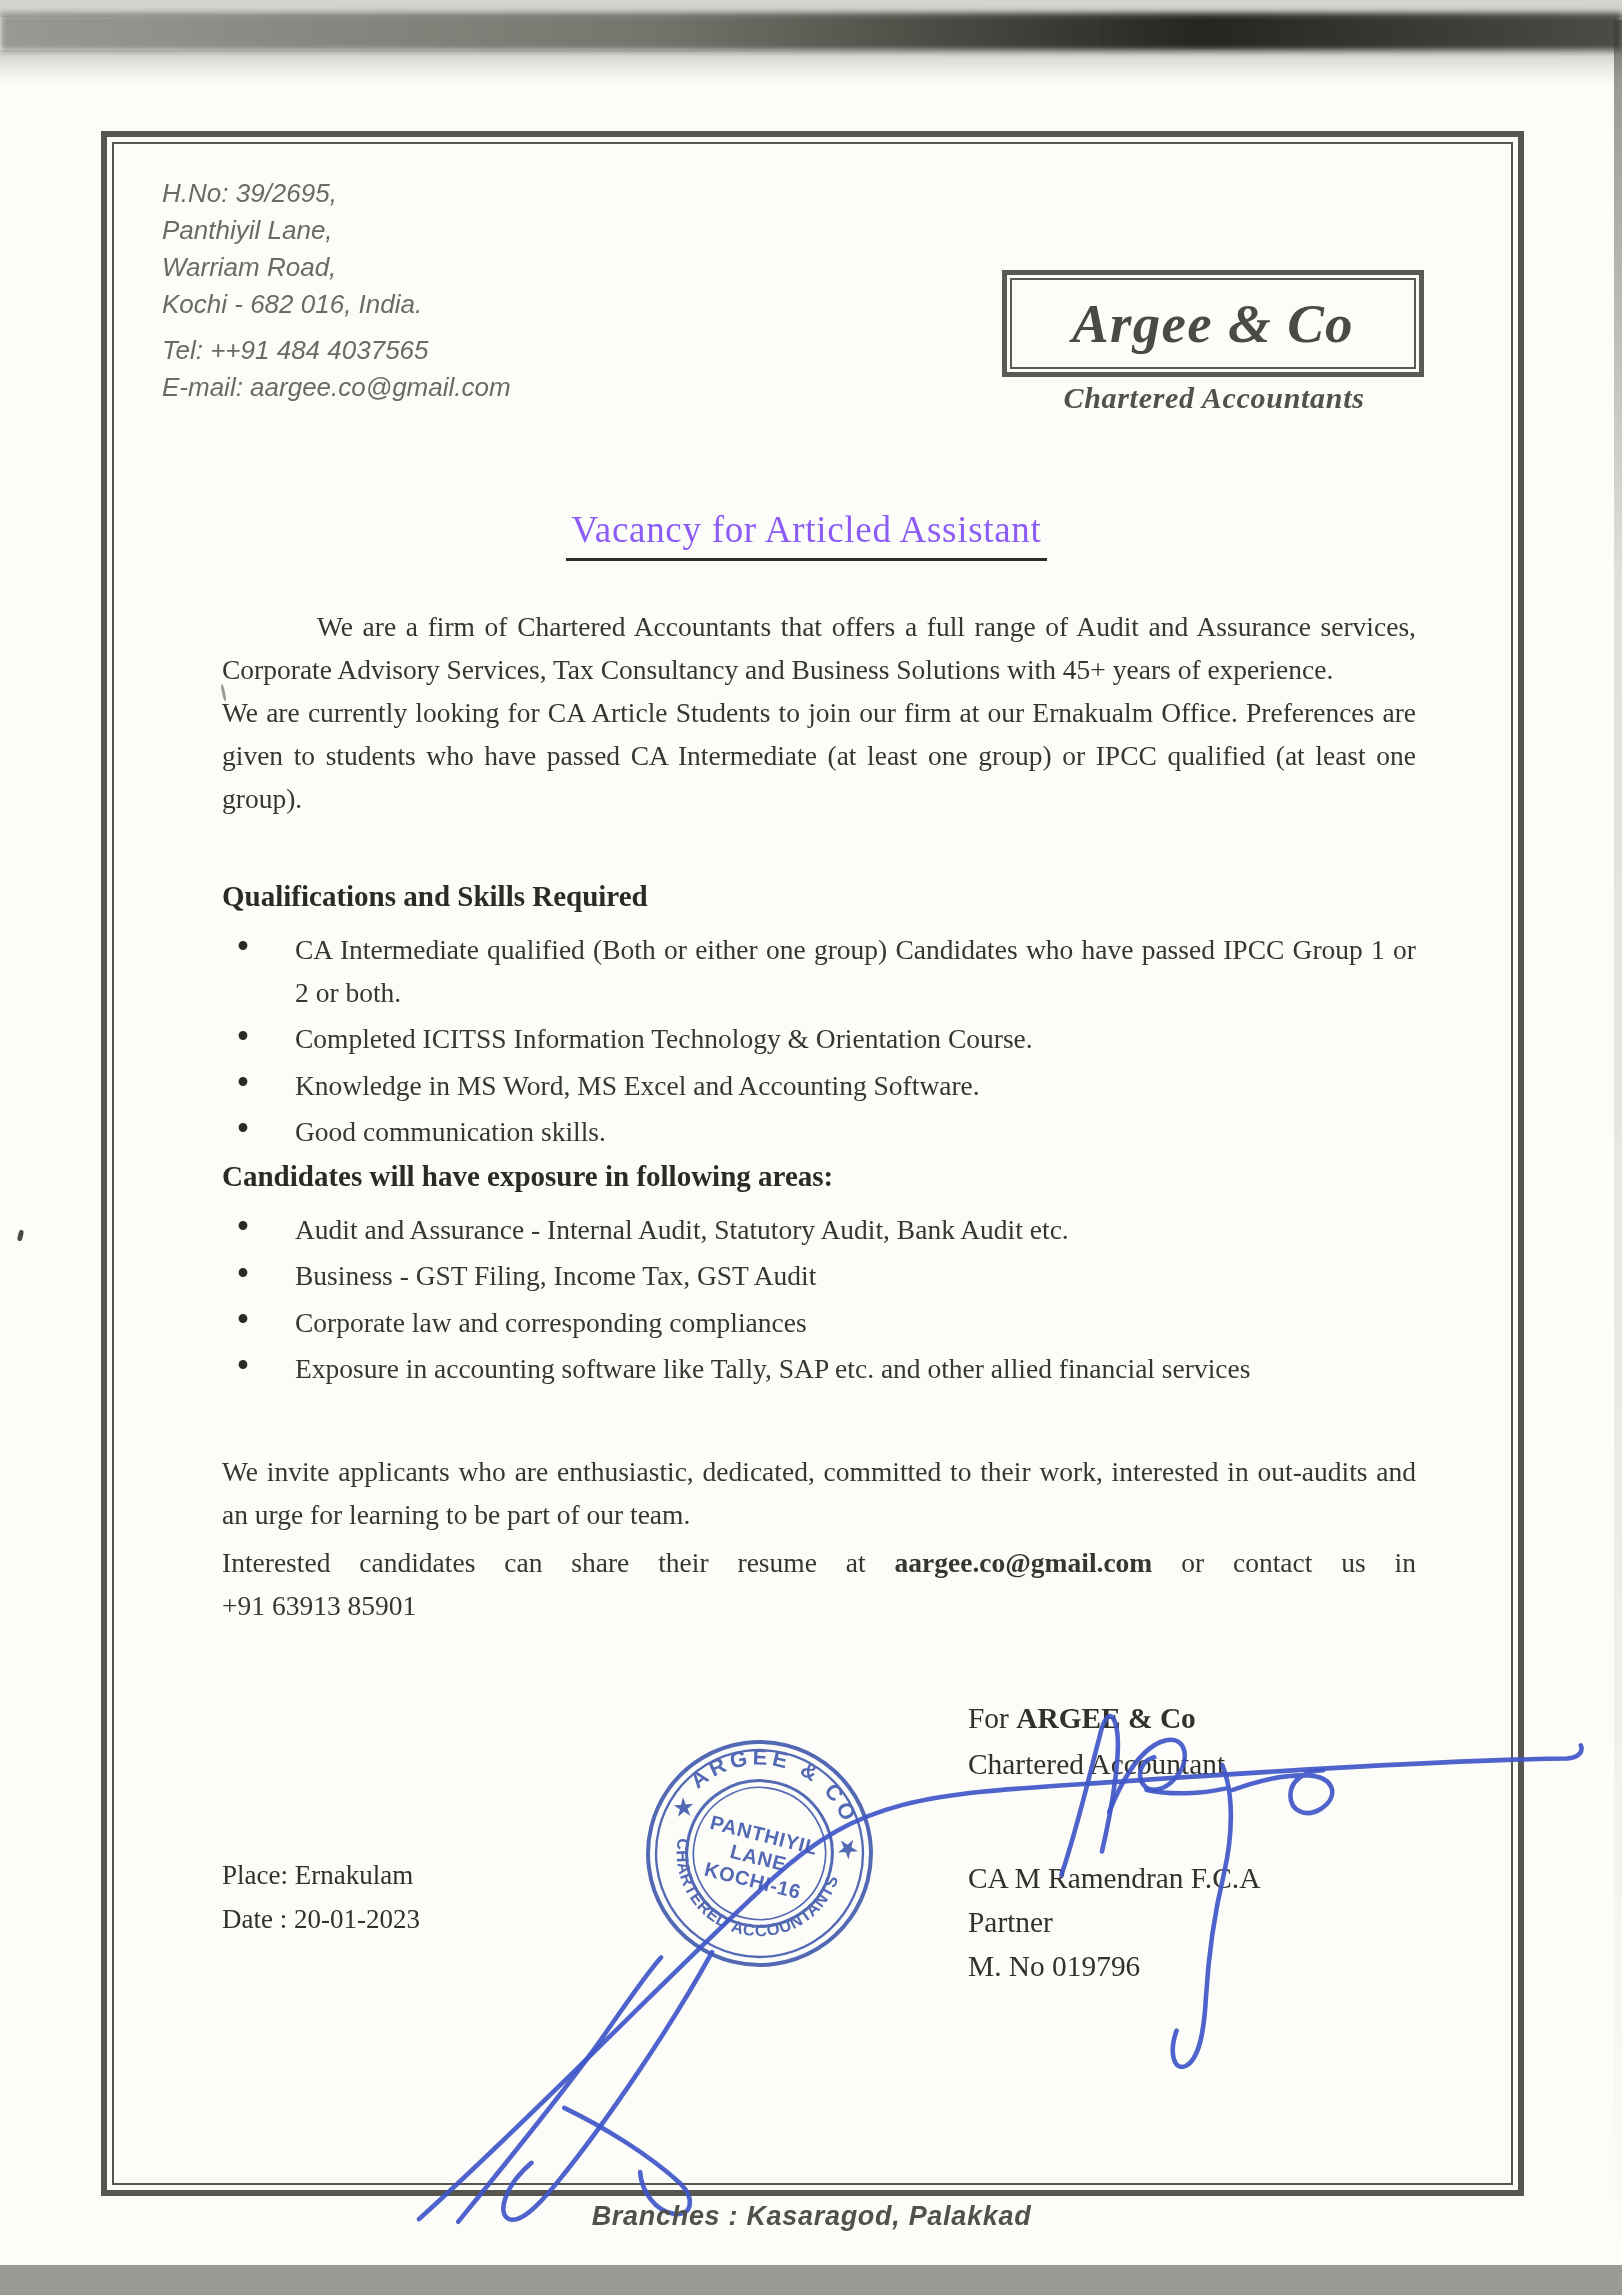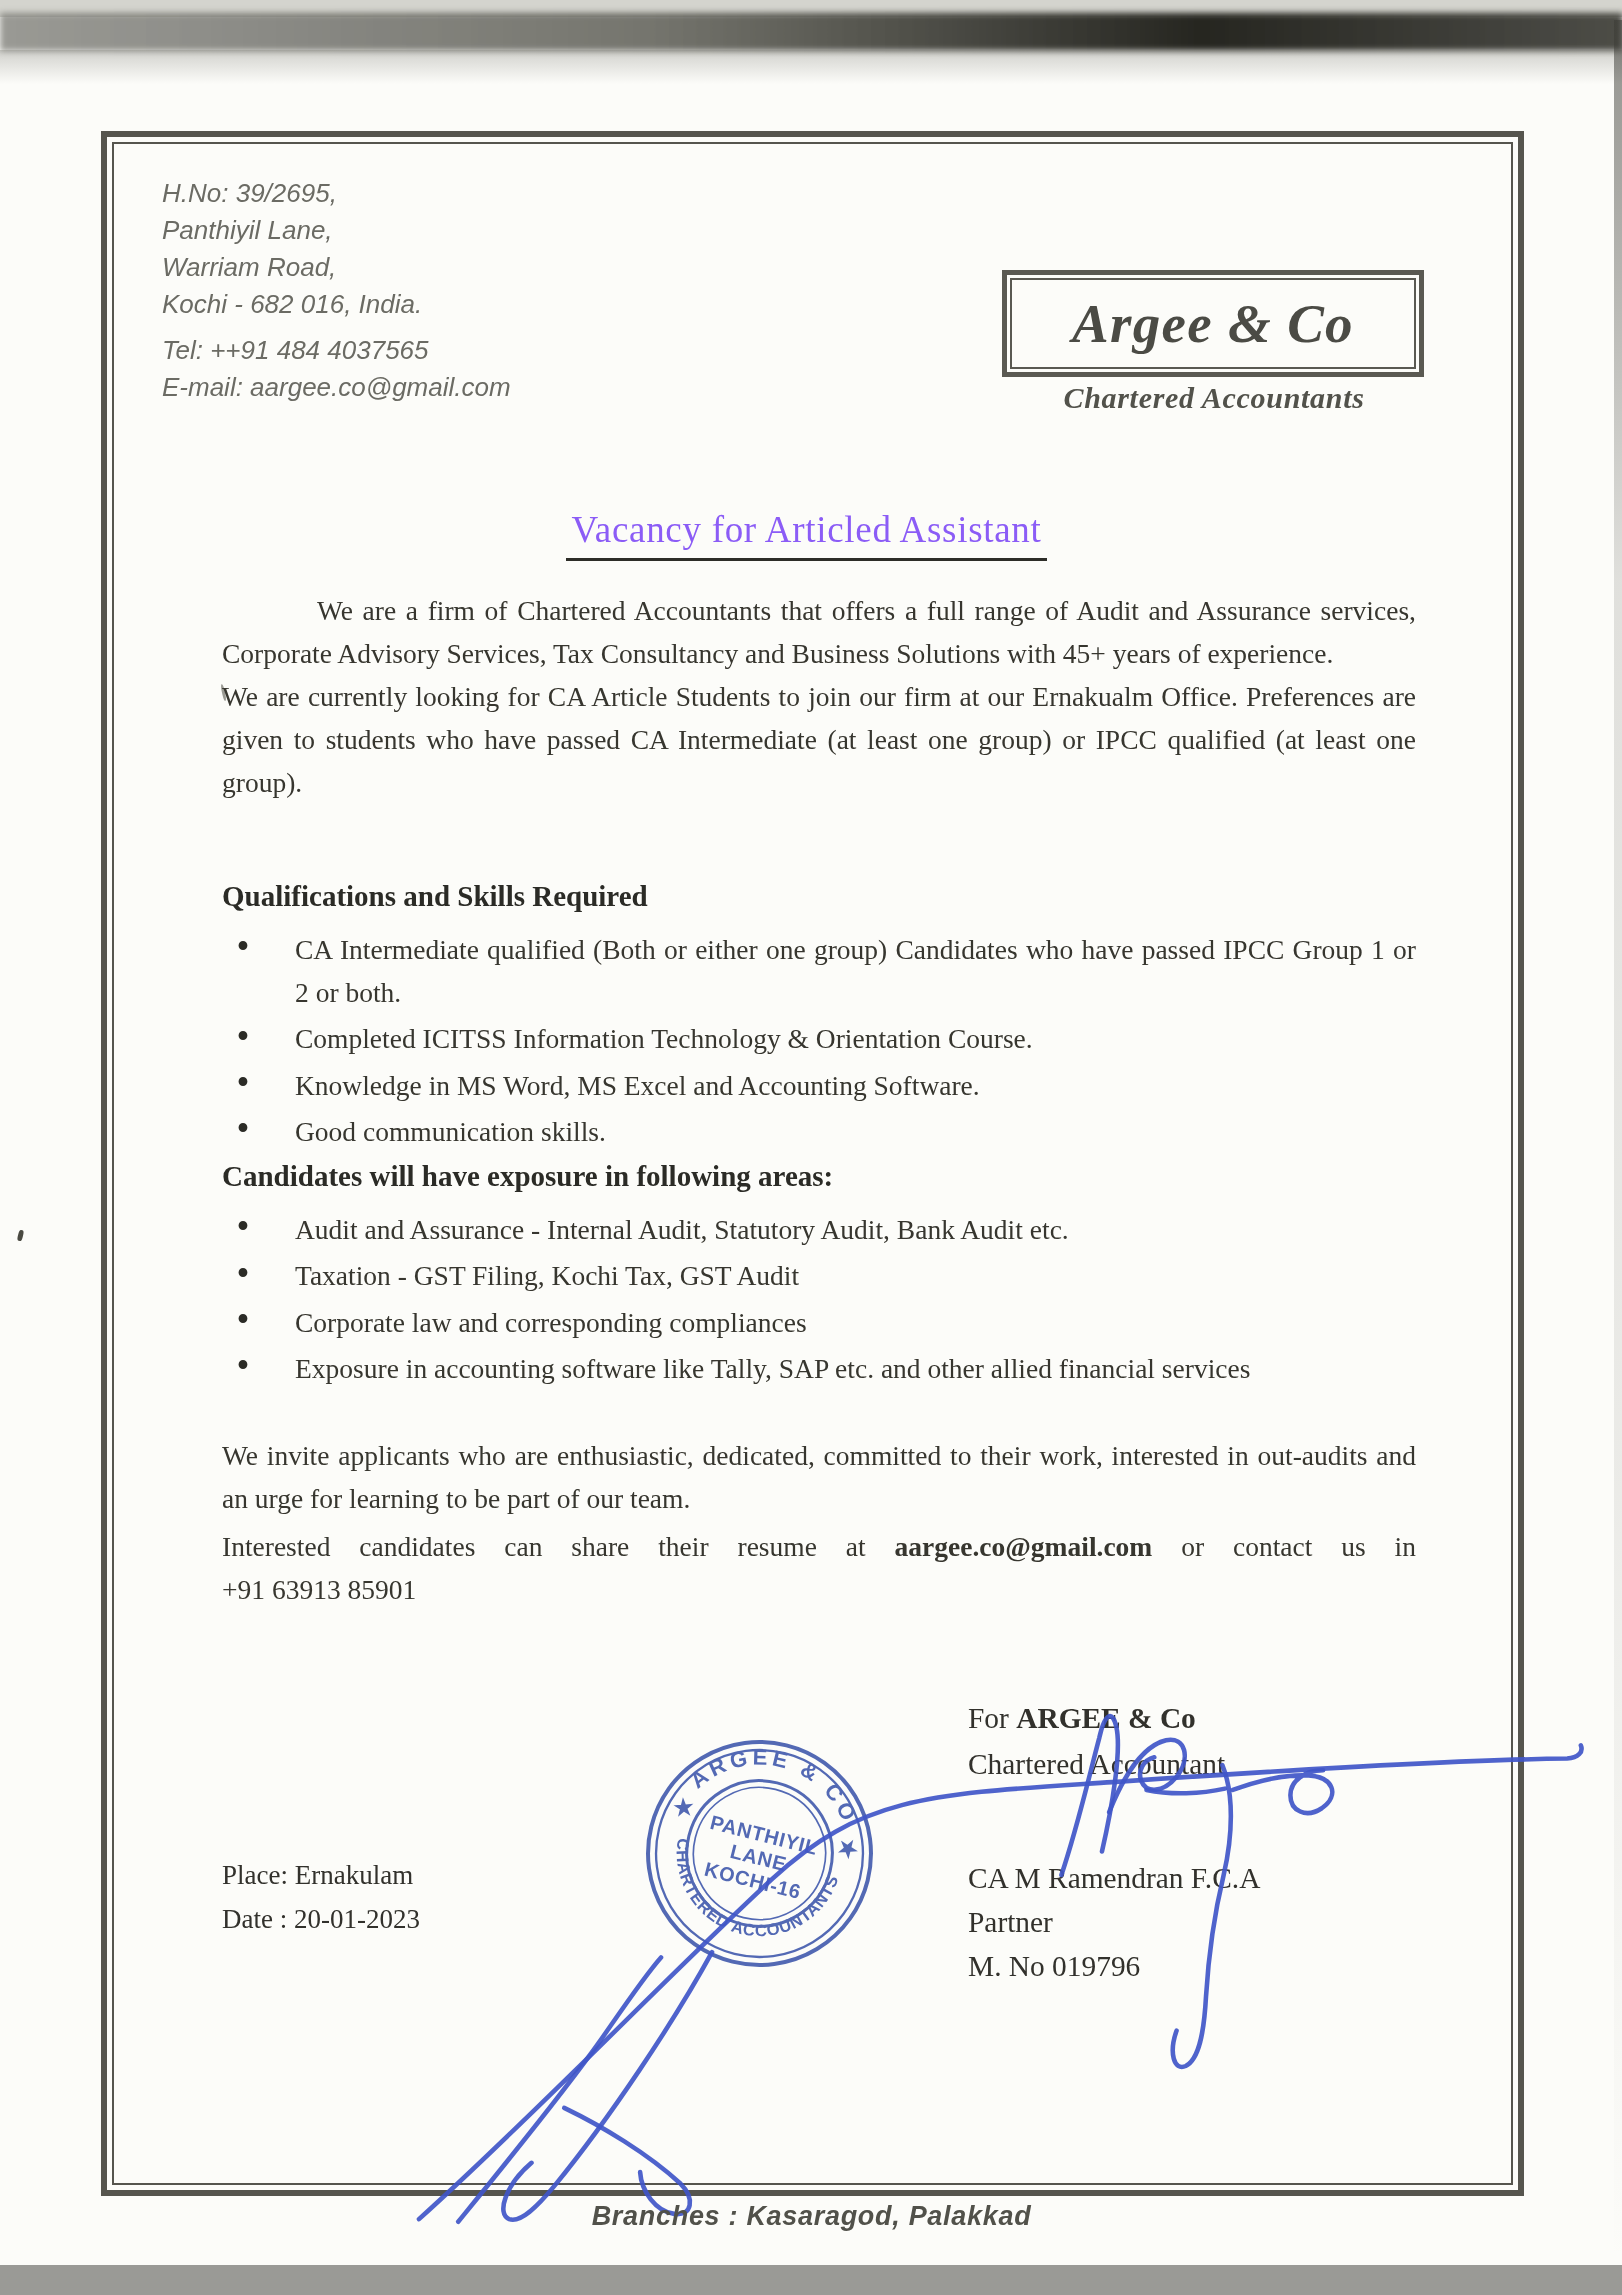--- a/index.html
+++ b/index.html
@@ -31,21 +31,21 @@
   .logobox .name{position:relative;font-size:55px;font-weight:bold;font-style:italic;
                  color:#4b4b45;letter-spacing:1.3px;}
   .tagline{position:absolute;left:1002px;top:381px;width:424px;text-align:center;
            font-size:30px;font-weight:bold;font-style:italic;color:#52524b;letter-spacing:0.7px;}
   
   .title-wrap{position:absolute;left:101px;top:508px;width:1411px;text-align:center;}
   .title{display:inline-block;font-size:37px;font-weight:normal;color:#8b5cf6;
          border-bottom:3.3px solid #2d2d28;padding:0 5.2px 6.5px;letter-spacing:0.7px;}
   
   .col{position:absolute;left:222px;width:1194px;font-size:27.5px;line-height:43px;
-       text-align:justify;color:#37362f;}
+       text-align:justify;color:#37362f;margin-top:16px;}
   .p1{top:589px;}
   .p1 .indent{text-indent:95px;}
   .p1 p{margin:0;}
   .heading{position:absolute;left:222px;width:1194px;font-size:29px;font-weight:bold;color:#2b2b26;}
   .h-qual{top:880px;}
   .h-exp{top:1160px;}
   ul.blist{list-style:none;margin:0;padding:0;}
   .ul1{top:928px;}
   .ul2{top:1208px;}
   ul.blist li{position:relative;padding-left:73px;margin:0 0 3.3px 0;}
@@ -114,21 +114,21 @@
   <ul class="col blist ul1">
     <li>CA Intermediate qualified (Both or either one group) Candidates who have passed IPCC Group 1 or 2 or both.</li>
     <li>Completed ICITSS Information Technology &amp; Orientation Course.</li>
     <li>Knowledge in MS Word, MS Excel and Accounting Software.</li>
     <li>Good communication skills.</li>
   </ul>
 
   <div class="heading h-exp">Candidates will have exposure in following areas:</div>
   <ul class="col blist ul2">
     <li>Audit and Assurance - Internal Audit, Statutory Audit, Bank Audit etc.</li>
-    <li>Taxation - GST Filing, Kochi Tax, GST Audit</li>
+    <li>Business - GST Filing, Income Tax, GST Audit</li>
     <li>Corporate law and corresponding compliances</li>
     <li>Exposure in accounting software like Tally, SAP etc. and other allied financial services</li>
   </ul>
 
   <div class="col p3">We invite applicants who are enthusiastic, dedicated, committed to their work, interested in out-audits and an urge for learning to be part of our team.</div>
   <div class="col p4">
     <div class="jline"><span>Interested candidates can share their resume at </span><span class="bold">aargee.co@gmail.com</span><span> or contact us in</span></div>
     <div>+91 63913 85901</div>
   </div>
 

